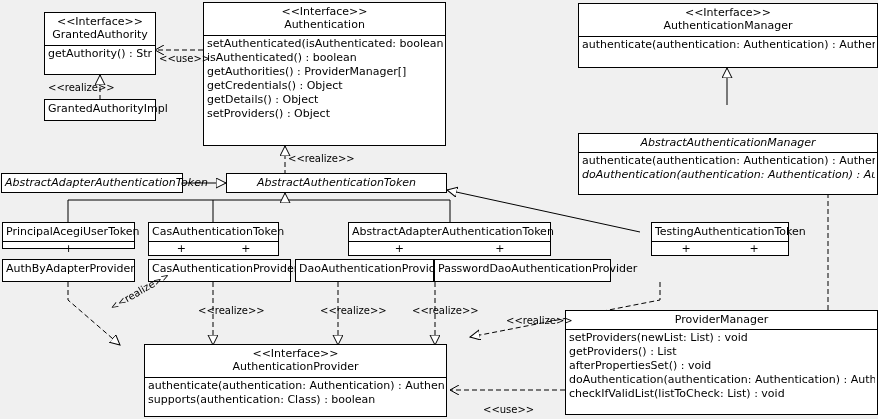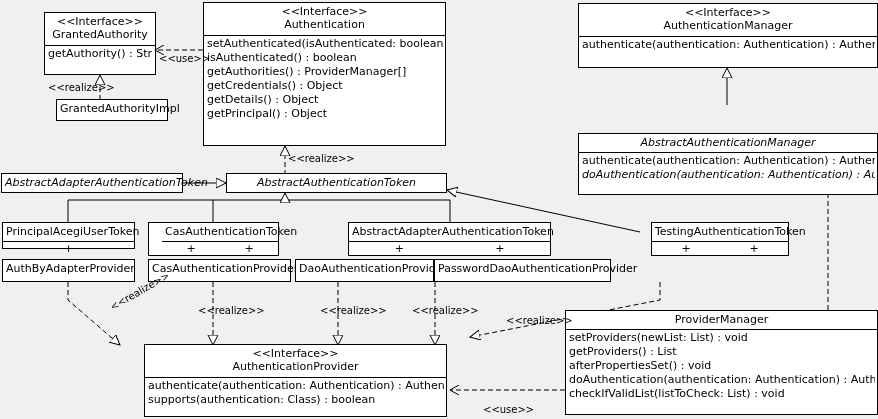--- a/index.html
+++ b/index.html
@@ -148,39 +148,39 @@
     <div class="hdr">
       <span class="stereo">&lt;&lt;Interface&gt;&gt;</span>
       <span class="name">GrantedAuthority</span>
     </div>
     <div class="sep"></div>
     <div class="attrs">
       <div>getAuthority() : String</div>
     </div>
   </div>
 
-  <div class="uml compact" style="left:56px; top:99px; width:112px; height:22px;">
+  <div class="uml compact" style="left:44px; top:99px; width:112px; height:22px;">
     <div class="hdr">
       <span class="name">GrantedAuthorityImpl</span>
     </div>
   </div>
 
   <div class="uml" style="left:203px; top:2px; width:243px; height:144px;">
     <div class="hdr">
       <span class="stereo">&lt;&lt;Interface&gt;&gt;</span>
       <span class="name">Authentication</span>
     </div>
     <div class="sep"></div>
     <div class="attrs">
       <div>setAuthenticated(isAuthenticated: boolean) : void</div>
       <div>isAuthenticated() : boolean</div>
       <div>getAuthorities() : ProviderManager[]</div>
       <div>getCredentials() : Object</div>
       <div>getDetails() : Object</div>
-      <div>getPrincipal() : Object</div>
+      <div>setProviders() : Object</div>
     </div>
   </div>
 
   <div class="uml" style="left:578px; top:3px; width:300px; height:65px;">
     <div class="hdr">
       <span class="stereo">&lt;&lt;Interface&gt;&gt;</span>
       <span class="name">AuthenticationManager</span>
     </div>
     <div class="sep"></div>
     <div class="attrs">
@@ -214,21 +214,21 @@
   <div class="uml compact" style="left:2px; top:222px; width:133px; height:27px;">
     <div class="hdr">
       <span class="name">PrincipalAcegiUserToken</span>
     </div>
     <div class="sep"></div>
     <div class="plusrow">
       <span>+</span>
     </div>
   </div>
 
-  <div class="uml compact" style="left:148px; top:222px; width:131px; height:34px;padding-left:13px;">
+  <div class="uml compact" style="left:148px; top:222px; width:131px; height:34px;">
     <div class="hdr">
       <span class="name">CasAuthenticationToken</span>
     </div>
     <div class="sep"></div>
     <div class="plusrow">
       <span>+</span>
       <span>+</span>
     </div>
   </div>
 

